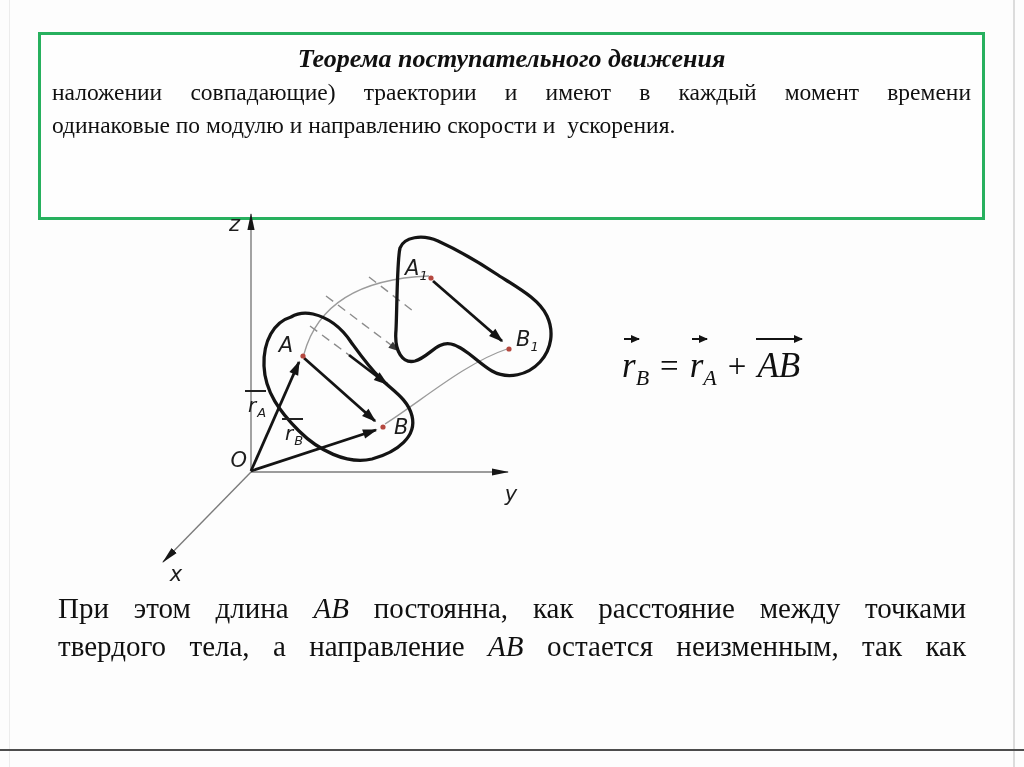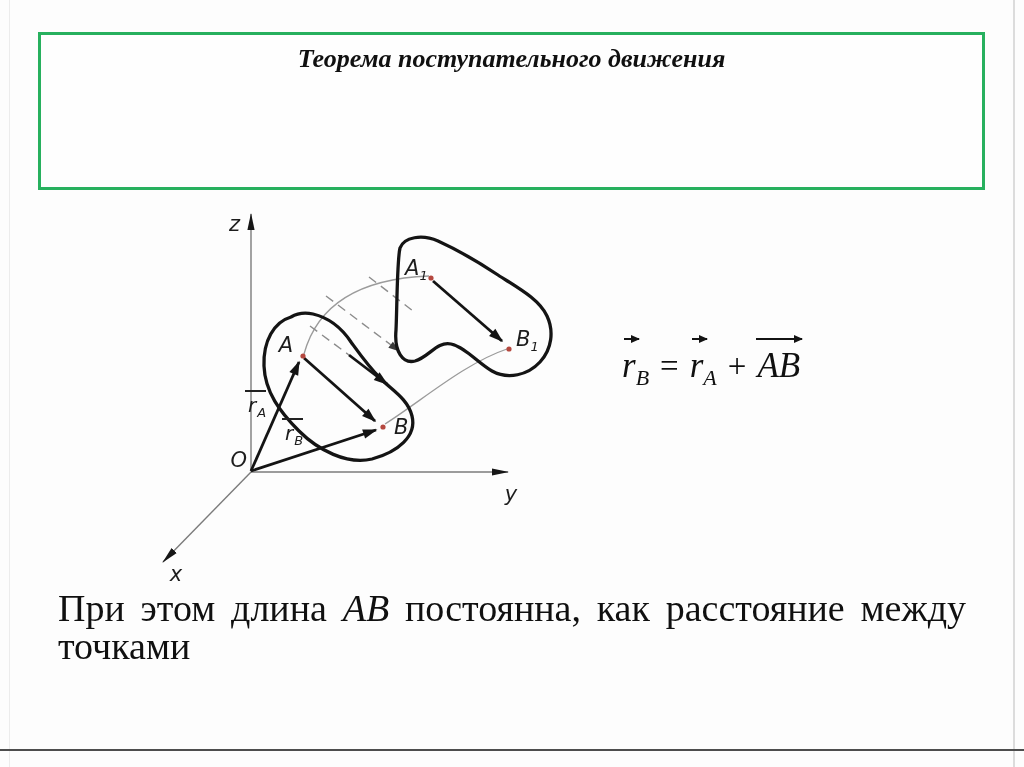--- a/index.html
+++ b/index.html
@@ -6,21 +6,21 @@
   body {
     width:1024px; height:767px; position:relative;
     background:#fdfdfd; overflow:hidden;
     font-family:"Liberation Serif", serif; color:#101010;
   }
   .edge-line-left  { position:absolute; left:9px;    top:0; width:1px;  height:767px; background:#ececec; }
   .edge-line-right { position:absolute; left:1013px; top:0; width:2px;  height:767px; background:#dcdcdc; }
   .bottom-rule     { position:absolute; left:0;      top:749px; width:1024px; height:2px; background:#4d4d4d; }
 
   .theorem-box {
-    position:absolute; left:38px; top:32px; width:947px; height:158px;
+    position:absolute; left:38px; top:32px; width:947px; height:188px;
     box-sizing:border-box; border:3px solid #27b05e; background:#fefefe;
     padding:7px 11px 0 11px;
   }
   .theorem-title {
     text-align:center; font-weight:bold; font-style:italic;
     font-size:26px; line-height:34px; white-space:pre-wrap;
   }
   .theorem-line { font-size:23.5px; line-height:32.5px; white-space:pre-wrap; }
   .theorem-line.just { text-align:justify; text-align-last:justify; }
 
@@ -38,35 +38,37 @@
   .oarr::after {
     content:''; position:absolute; right:-1px; top:-3.4px;
     border-left:9px solid #131313;
     border-top:4.2px solid transparent; border-bottom:4.2px solid transparent;
   }
   .oarr.small { left:2px; width:15px; }
   .oarr.long  { left:-1px; right:-2px; }
 
   .paragraph {
     position:absolute; left:58px; top:589px; width:908px;
-    font-size:38px; line-height:38px;
+    font-size:29px; line-height:38px;
   }
   .pline { white-space:pre-wrap; }
   .pline.just { text-align:justify; text-align-last:justify; }
   .pline .it { font-style:italic; }
 </style>
 </head>
 <body>
 
 <div class="edge-line-left"></div>
 <div class="edge-line-right"></div>
 <div class="bottom-rule"></div>
 
 <div class="theorem-box">
   <div class="theorem-title">Теорема поступательного движения</div>
+  <div class="theorem-line just">наложении совпадающие) траектории и имеют в каждый момент времени</div>
+  <div class="theorem-line">одинаковые по модулю и направлению скорости и  ускорения.</div>
 </div>
 
 <svg class="diagram-svg" width="445" height="400" viewBox="140 200 445 400">
   <defs>
     <marker id="mAx" markerUnits="userSpaceOnUse" markerWidth="18" markerHeight="10" refX="16" refY="5" orient="auto">
       <path d="M0,1.4 L17,5 L0,8.6 Z" fill="#161616"></path>
     </marker>
     <marker id="mA" markerUnits="userSpaceOnUse" markerWidth="18" markerHeight="12" refX="14" refY="6" orient="auto">
       <path d="M1,1.2 L15.5,6 L1,10.8 Z" fill="#141414"></path>
     </marker>
@@ -159,13 +161,14 @@
   </span>
   <span class="op">+</span>
   <span class="vec">
     <span class="oarr long"></span>
     <span>AB</span>
   </span>
 </div>
 
 <div class="paragraph">
   <div class="pline just"><span>При этом длина </span><span class="it">AB</span><span> постоянна, как расстояние между точками</span></div>
+  <div class="pline just"><span>твердого тела, а направление </span><span class="it">AB</span><span> остается неизменным, так как</span></div>
 </div>
 
 </body></html>

